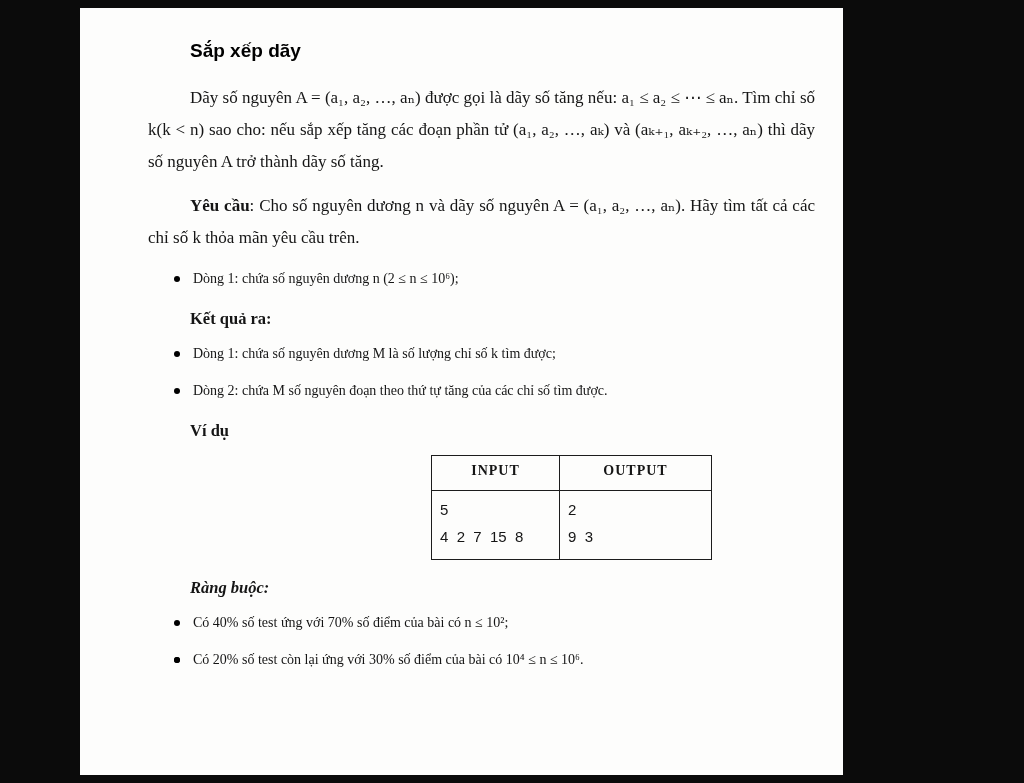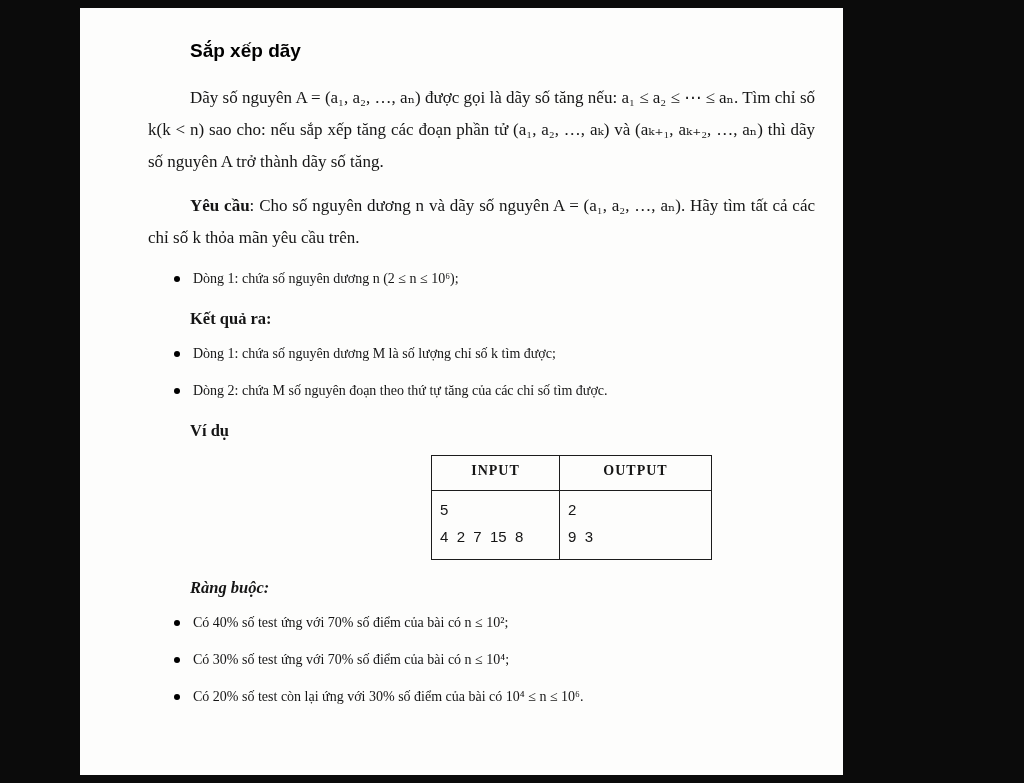--- a/index.html
+++ b/index.html
@@ -142,21 +142,20 @@
   </table>
 
   <div class="heading italic">Ràng buộc:</div>
   <ul class="blist">
     <li>
       <span class="dot"></span>
       <span>Có 40% số test ứng với 70% số điểm của bài có n ≤ 10²;</span>
     </li>
     <li>
       <span class="dot"></span>
-      <span>Có 30% số test ứng với 70% số điểm của bài có n ≤ 10⁴;</span>
     </li>
     <li>
       <span class="dot"></span>
       <span>Có 20% số test còn lại ứng với 30% số điểm của bài có 10⁴ ≤ n ≤ 10⁶.</span>
     </li>
   </ul>
 
 </div>
 
 </body></html>

